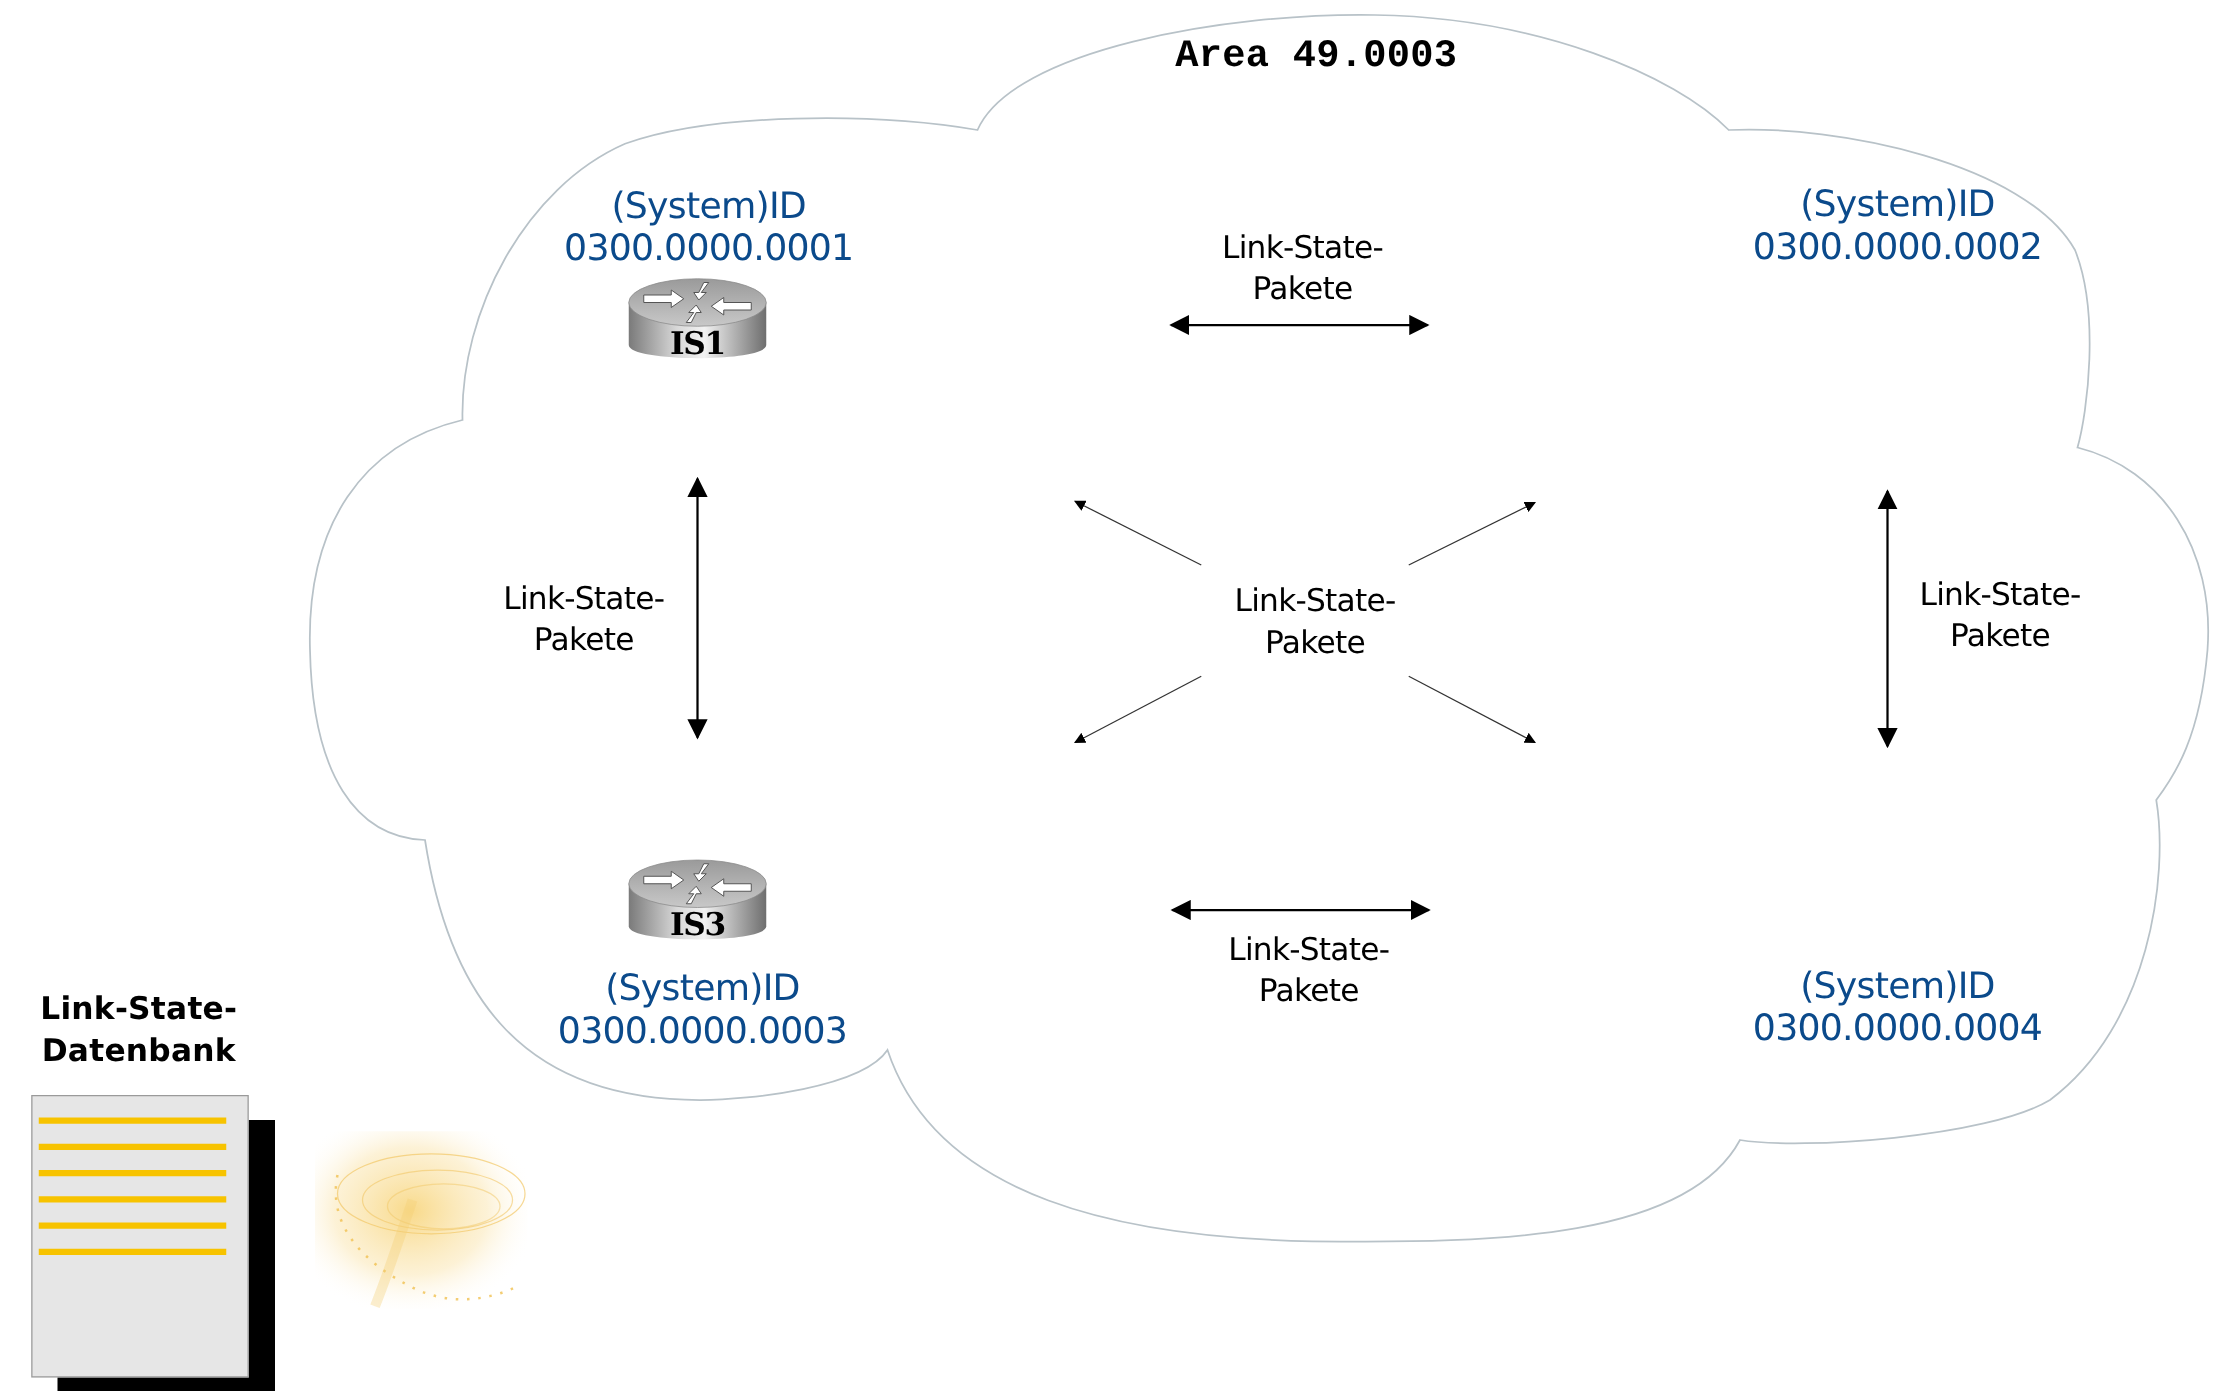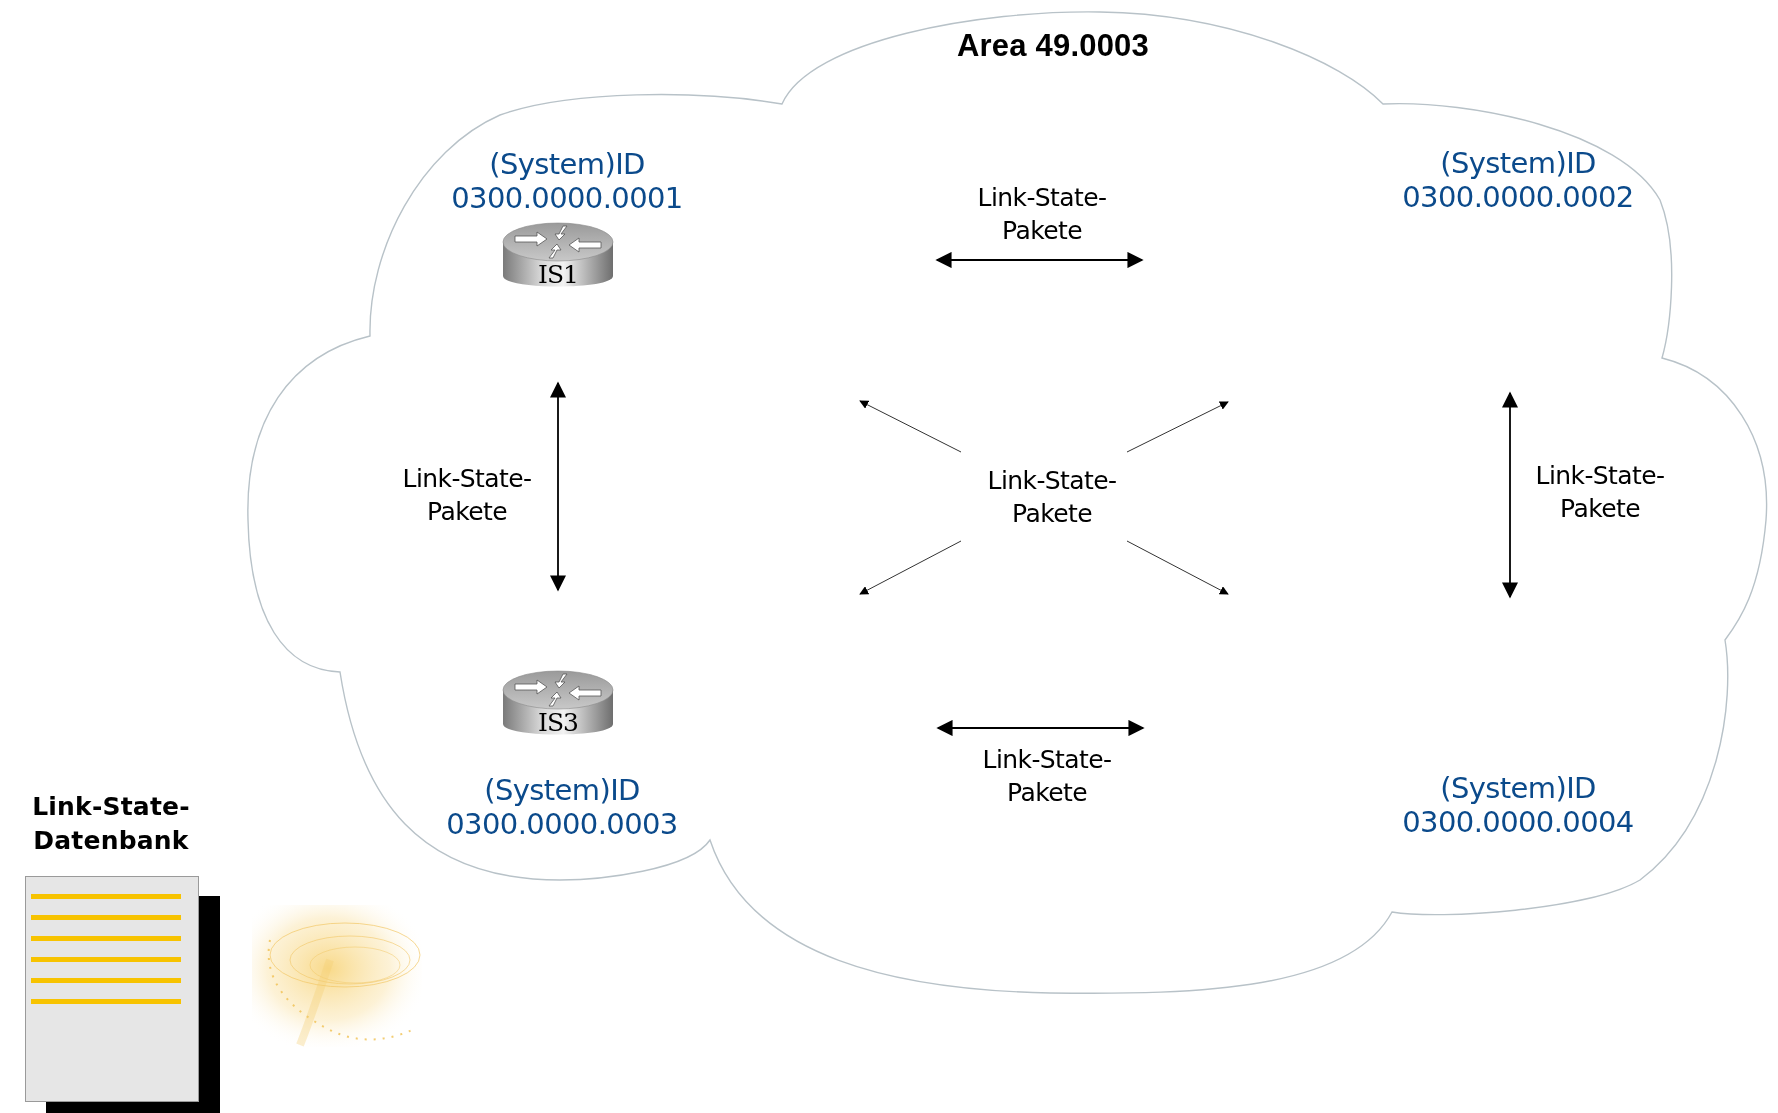--- a/index.html
+++ b/index.html
@@ -1,26 +1,26 @@
 <!DOCTYPE html>
 <html><head>
 <meta charset="utf-8">
 <style>
   html, body { margin: 0; padding: 0; background: #ffffff; }
   body { width: 1778px; height: 1113px; position: relative; overflow: hidden;
          font-family: "DejaVu Sans", sans-serif; }
   #stage { position: absolute; left: 0; top: 0; width: 1778px; height: 1113px; }
   .txt { position: absolute; white-space: nowrap; text-align: center; transform: translateX(-50%); }
-  .title { font-family: Liberation Sans, sans-serif; font-weight: bold; font-size: 31px; color: #000; letter-spacing: 0.2px; }
+  .title { font-family: Liberation Mono, monospace; font-weight: bold; font-size: 31px; color: #000; letter-spacing: 0.2px; }
   .sysid { font-family: "DejaVu Sans", sans-serif; font-size: 29px; color: #0b4a8b; line-height: 34px; letter-spacing: -0.6px; }
   .lsp { font-family: "DejaVu Sans", sans-serif; font-size: 25px; color: #000; line-height: 33px; letter-spacing: -0.6px; }
   .side-label { font-family: "DejaVu Sans", sans-serif; font-weight: bold; font-size: 25px; color: #000; line-height: 34px; letter-spacing: 0.2px; }
   .router { position: absolute; width: 114px; height: 76px; transform: translate(-50%, -50%); }
   .router-name { position: absolute; left: 50%; top: 40px; transform: translateX(-50%);
-                 font-family: "DejaVu Serif", serif; font-weight: normal; font-size: 25px; color: #000;
+                 font-family: "DejaVu Serif", serif; font-weight: bold; font-size: 25px; color: #000;
                  letter-spacing: -1px; }
   .doc-shadow { position: absolute; left: 46px; top: 896px; width: 174px; height: 228px; background: #000; }
   .doc { position: absolute; left: 25px; top: 876px; width: 174px; height: 226px; background: #e6e6e6;
          border: 1px solid #9a9a9a; box-sizing: border-box; }
   .doc-line { position: absolute; left: 5px; width: 150px; height: 5px; background: #f7c300; }
 </style>
 </head>
 <body>
 
 <div id="stage">
@@ -104,21 +104,21 @@
       <path d="M48,38 L54,30 L50,30 L56,24 L60,30 L56,30 L52,38 Z" fill="#fff" stroke="#555" stroke-width="0.8"></path>
     </svg>
     <div class="router-name">IS1</div>
   </div>
 
   <div class="txt sysid" style="left:1518px; top:146px;">
     <div>(System)ID</div>
     <div>0300.0000.0002</div>
   </div>
 
-  <div class="router" style="left:558px; top:706px;">
+  <div class="router" style="left:558px; top:723px;">
     <svg width="114" height="76">
       <path d="M2,22 L2,56 C2,70 112,70 112,56 L112,22 Z" fill="url(#rtrSide)"></path>
       <ellipse cx="57" cy="22" rx="55" ry="19" fill="url(#rtrTop)" stroke="#8a8a8a" stroke-width="0.6"></ellipse>
       <path d="M14,16 L36,16 L36,12 L46,19 L36,26 L36,22 L14,22 Z" fill="#fff" stroke="#555" stroke-width="0.8"></path>
       <path d="M100,28 L78,28 L78,32 L68,25 L78,18 L78,22 L100,22 Z" fill="#fff" stroke="#555" stroke-width="0.8"></path>
       <path d="M66,6 L60,14 L64,14 L58,20 L54,14 L58,14 L62,6 Z" fill="#fff" stroke="#555" stroke-width="0.8"></path>
       <path d="M48,38 L54,30 L50,30 L56,24 L60,30 L56,30 L52,38 Z" fill="#fff" stroke="#555" stroke-width="0.8"></path>
     </svg>
     <div class="router-name">IS3</div>
   </div>

